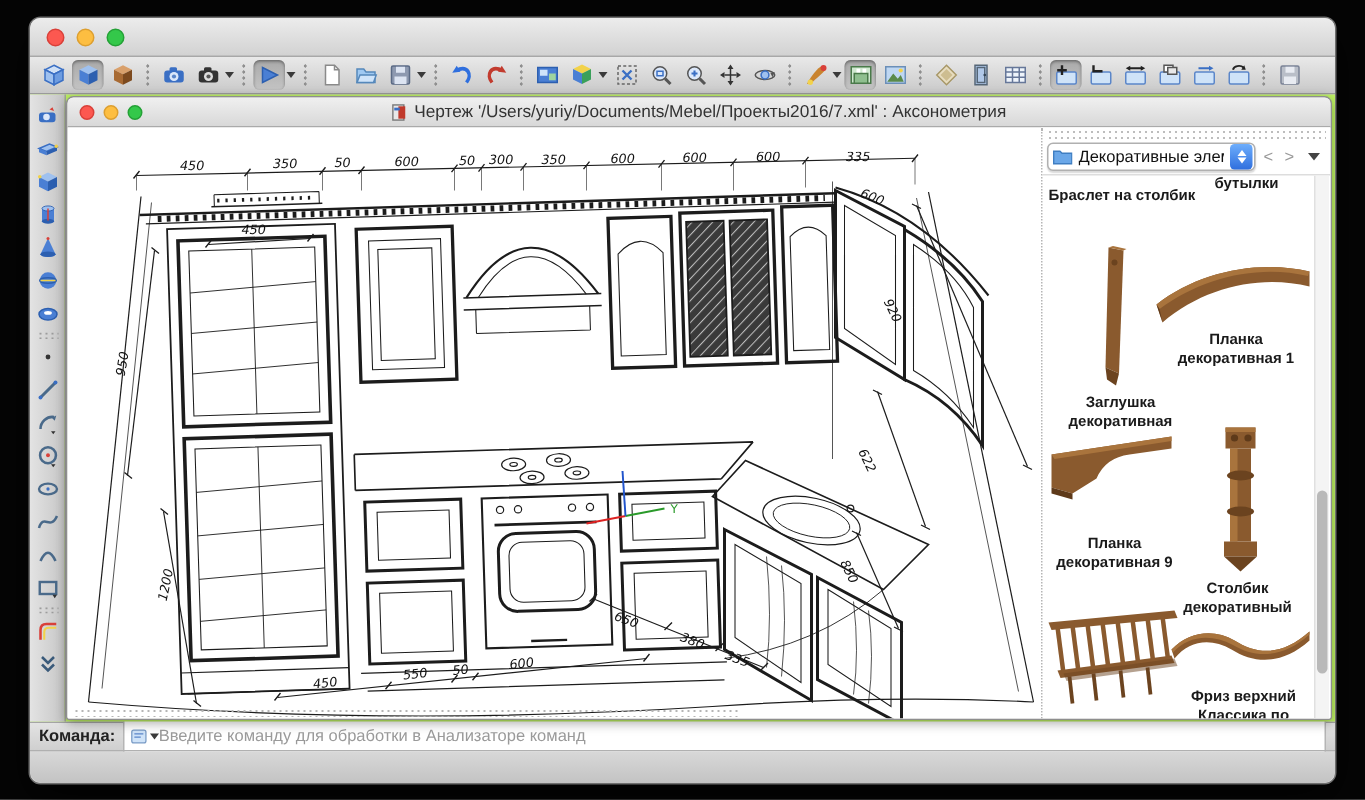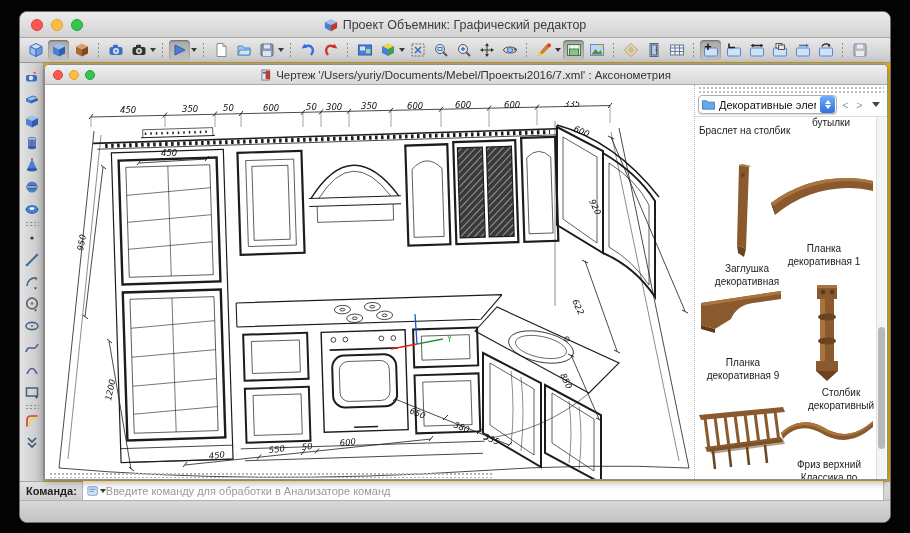--- a/index.html
+++ b/index.html
@@ -25,21 +25,21 @@
   .ti { width:21px; height:20px; display:flex; align-items:center; justify-content:center; border-radius:4px; flex:none; }
   .ti svg { width:16px; height:16px; }
   .ti.pressed { background:linear-gradient(#a9a9a9,#c4c4c4); box-shadow:inset 0 1px 2px rgba(0,0,0,.4); }
   .tgrp { display:flex; align-items:center; flex:none; }
   .dd { width:0; height:0; border-left:3px solid transparent; border-right:3px solid transparent;
         border-top:4px solid #3a3a3a; margin-left:1px; flex:none; }
   .tsep { width:3px; height:16px; margin:0 3px; flex:none;
           background-image:radial-gradient(#8f8f8f 0.8px, transparent 0.9px); background-size:3px 4px; }
 
   
-  .workspace { flex:1; position:relative; background:#eab308; }
+  .workspace { flex:1; position:relative; background:#bef264; }
   .left-toolbar { position:absolute; left:0; top:0; bottom:0; width:24px;
                   background:linear-gradient(90deg,#e3e3e3,#c6c6c6); border-right:1px solid #a2a2a2;
                   display:flex; flex-direction:column; align-items:center; padding-top:4px; gap:2px; }
   .li { width:20px; height:20px; display:flex; align-items:center; justify-content:center; border-radius:3px; }
   .li svg { width:16px; height:16px; }
   .lsep { height:5px; width:14px; background-image:radial-gradient(#8f8f8f 0.8px, transparent 0.9px); background-size:4px 3px; }
 
   .doc { position:absolute; left:24px; top:1px; right:2px; bottom:1px; background:#fff;
          border:1px solid #8e8e8e; border-radius:5px 5px 2px 2px; box-shadow:0 2px 8px rgba(0,0,0,.35);
          display:flex; flex-direction:column; overflow:hidden; }
@@ -62,21 +62,21 @@
   .pal-select { width:139px; height:19px; background:#fff; border:1px solid #b0b0b0; border-radius:4px;
                 display:flex; align-items:center; padding-left:3px; gap:4px; box-shadow:0 1px 1px rgba(0,0,0,.15); }
   .pal-select .lbl { font-size:11px; color:#111; flex:1; white-space:nowrap; overflow:hidden; }
   .stepper { width:15px; height:17px; margin-right:1px; border-radius:3px; background:linear-gradient(#6eaefc,#2f6fde);
              display:flex; flex-direction:column; align-items:center; justify-content:center; gap:1px; flex:none; }
   .stepper i { width:0; height:0; border-left:3px solid transparent; border-right:3px solid transparent; }
   .stepper .up { border-bottom:4px solid #fff; }
   .stepper .dn { border-top:4px solid #fff; }
   .pal-nav { font-size:11px; color:#9a9a9a; width:11px; text-align:center; }
   .pal-menu { margin-left:auto; width:0; height:0; border-left:4px solid transparent; border-right:4px solid transparent; border-top:5px solid #444; margin-right:4px; }
-  .plist { flex:1; position:relative; overflow:hidden; border-top:1px solid #ddd; }
+  .plist { flex:1; position:relative; overflow:hidden; border-top:1px solid #ddd;font-weight:bold; }
   .pitem-label { position:absolute; font-size:10px; color:#1a1a1a; text-align:center; line-height:1.25; }
   .pimg { position:absolute; }
   .pal-scroll { position:absolute; right:1px; top:0; bottom:0; width:10px; background:#f4f4f4; border-left:1px solid #e0e0e0; }
   .pal-thumb { position:absolute; left:1px; width:7px; border-radius:4px; background:#b9b9b9; }
 
   
   .cmdbar { height:19px; background:linear-gradient(#e3e3e3,#cfcfcf); border-top:1px solid #a5a5a5;
             display:flex; align-items:center; padding:0 6px; gap:5px; flex:none; }
   .cmd-label { font-size:11px; font-weight:bold; color:#222;text-align:right; }
   .cmd-field { flex:1; height:15px; background:#fff; border:1px solid #b5b5b5; display:flex; align-items:center; gap:0; padding:17px 4px; }
@@ -90,28 +90,20 @@
 </head>
 <body>
 
 <div class="window">
 
   <div class="titlebar">
     <div class="lights">
       <div class="light red"></div>
       <div class="light yellow"></div>
       <div class="light green"></div>
-    </div>
-    <div class="title-txt">
-      <svg width="14" height="14" viewBox="0 0 16 16">
-        <polygon points="8,1 15,4.5 8,8 1,4.5" fill="#9fc1ef"></polygon>
-          <polygon points="1,4.5 8,8 8,15 1,11.5" fill="#4a7fd4"></polygon>
-        <polygon points="15,4.5 8,8 8,15 15,11.5" fill="#c0392b"></polygon>
-      </svg>
-      <span>Проект Объемник: Графический редактор</span>
     </div>
   </div>
 
   <div class="toolbar">
     <span class="ti">
         <svg viewBox="0 0 16 16">
           <polygon points="8,1.5 14,4.5 8,7.5 2,4.5" fill="#cfe0f6" stroke="#3a6fc4" stroke-width="1"></polygon>
           <polygon points="2,4.5 8,7.5 8,14.5 2,11.5" fill="#9fc1ef" stroke="#3a6fc4"></polygon>
           <polygon points="14,4.5 8,7.5 8,14.5 14,11.5" fill="#6d9ce0" stroke="#3a6fc4"></polygon>
         </svg>
@@ -686,42 +678,42 @@
               <polygon points="12,82 21,86 19,94 13,90" fill="#6b431f"></polygon>
                 <circle cx="18" cy="12" r="2" fill="#6b431f"></circle>
             </svg>
             <div class="pitem-label" style="left:4px; top:146px; width:96px;">Заглушка декоративная</div>
 
             <svg class="pimg" style="left:74px; top:52px;" width="108" height="52" viewBox="0 0 108 52">
               <path d="M2,34 C30,12 70,4 104,12 L104,22 C72,14 34,22 6,46 Z" fill="#8a5a2e"></path>
               <path d="M2,34 C30,12 70,4 104,12 L103,15 C70,7 32,16 4,37 Z" fill="#a9743d"></path>
               <path d="M6,46 L2,34 L4,37 Z" fill="#5e3a1a"></path>
             </svg>
-            <div class="pitem-label" style="left:86px; top:126px; width:86px;">Планка декоративная 1</div>
+            <div class="pitem-label" style="left:86px; top:104px; width:86px;">Планка декоративная 1</div>
 
             <svg class="pimg" style="left:2px; top:168px;" width="88" height="54" viewBox="0 0 88 54">
               <path d="M4,18 L84,6 L84,14 L56,18 Q40,20 34,34 L18,44 L4,40 Z" fill="#8a5a2e"></path>
               <path d="M4,18 L84,6 L84,9 L6,21 Z" fill="#a9743d"></path>
               <path d="M4,40 L18,44 L18,48 L4,44 Z" fill="#5e3a1a"></path>
             </svg>
             <div class="pitem-label" style="left:0px; top:240px; width:96px;">Планка декоративная 9</div>
 
             <svg class="pimg" style="left:112px; top:166px;" width="40" height="100" viewBox="0 0 40 100">
               <rect x="10" y="2" width="20" height="14" fill="#8a5a2e"></rect>
                 <rect x="10" y="2" width="20" height="3" fill="#a9743d"></rect>
               <circle cx="16" cy="9" r="2.4" fill="#5e3a1a"></circle>
                 <circle cx="25" cy="9" r="2.4" fill="#5e3a1a"></circle>
               <rect x="13" y="16" width="14" height="62" fill="#8a5a2e"></rect>
                 <rect x="13" y="16" width="5" height="62" fill="#a9743d"></rect>
               <ellipse cx="20" cy="34" rx="9" ry="3.4" fill="#6b431f"></ellipse>
                 <ellipse cx="20" cy="58" rx="9" ry="3.4" fill="#6b431f"></ellipse>
               <rect x="9" y="78" width="22" height="10" fill="#8a5a2e"></rect>
                 <polygon points="9,88 31,88 20,98" fill="#6b431f"></polygon>
             </svg>
-            <div class="pitem-label" style="left:104px; top:270px; width:84px;">Столбик декоративный</div>
+            <div class="pitem-label" style="left:88px; top:270px; width:84px;">Столбик декоративный</div>
 
             <svg class="pimg" style="left:0px; top:288px;" width="94" height="70" viewBox="0 0 94 70">
               <polygon points="4,10 88,2 90,7 6,15" fill="#8a5a2e"></polygon>
               <polygon points="10,42 86,32 88,37 12,47" fill="#8a5a2e"></polygon>
               <g stroke="#8a5a2e" stroke-width="3">
                 <line x1="10" y1="13" x2="14" y2="44"></line>
                   <line x1="20" y1="12" x2="24" y2="43"></line>
                   <line x1="30" y1="11" x2="34" y2="42"></line>
                 <line x1="40" y1="10" x2="44" y2="41"></line>
                   <line x1="50" y1="9" x2="54" y2="40"></line>

